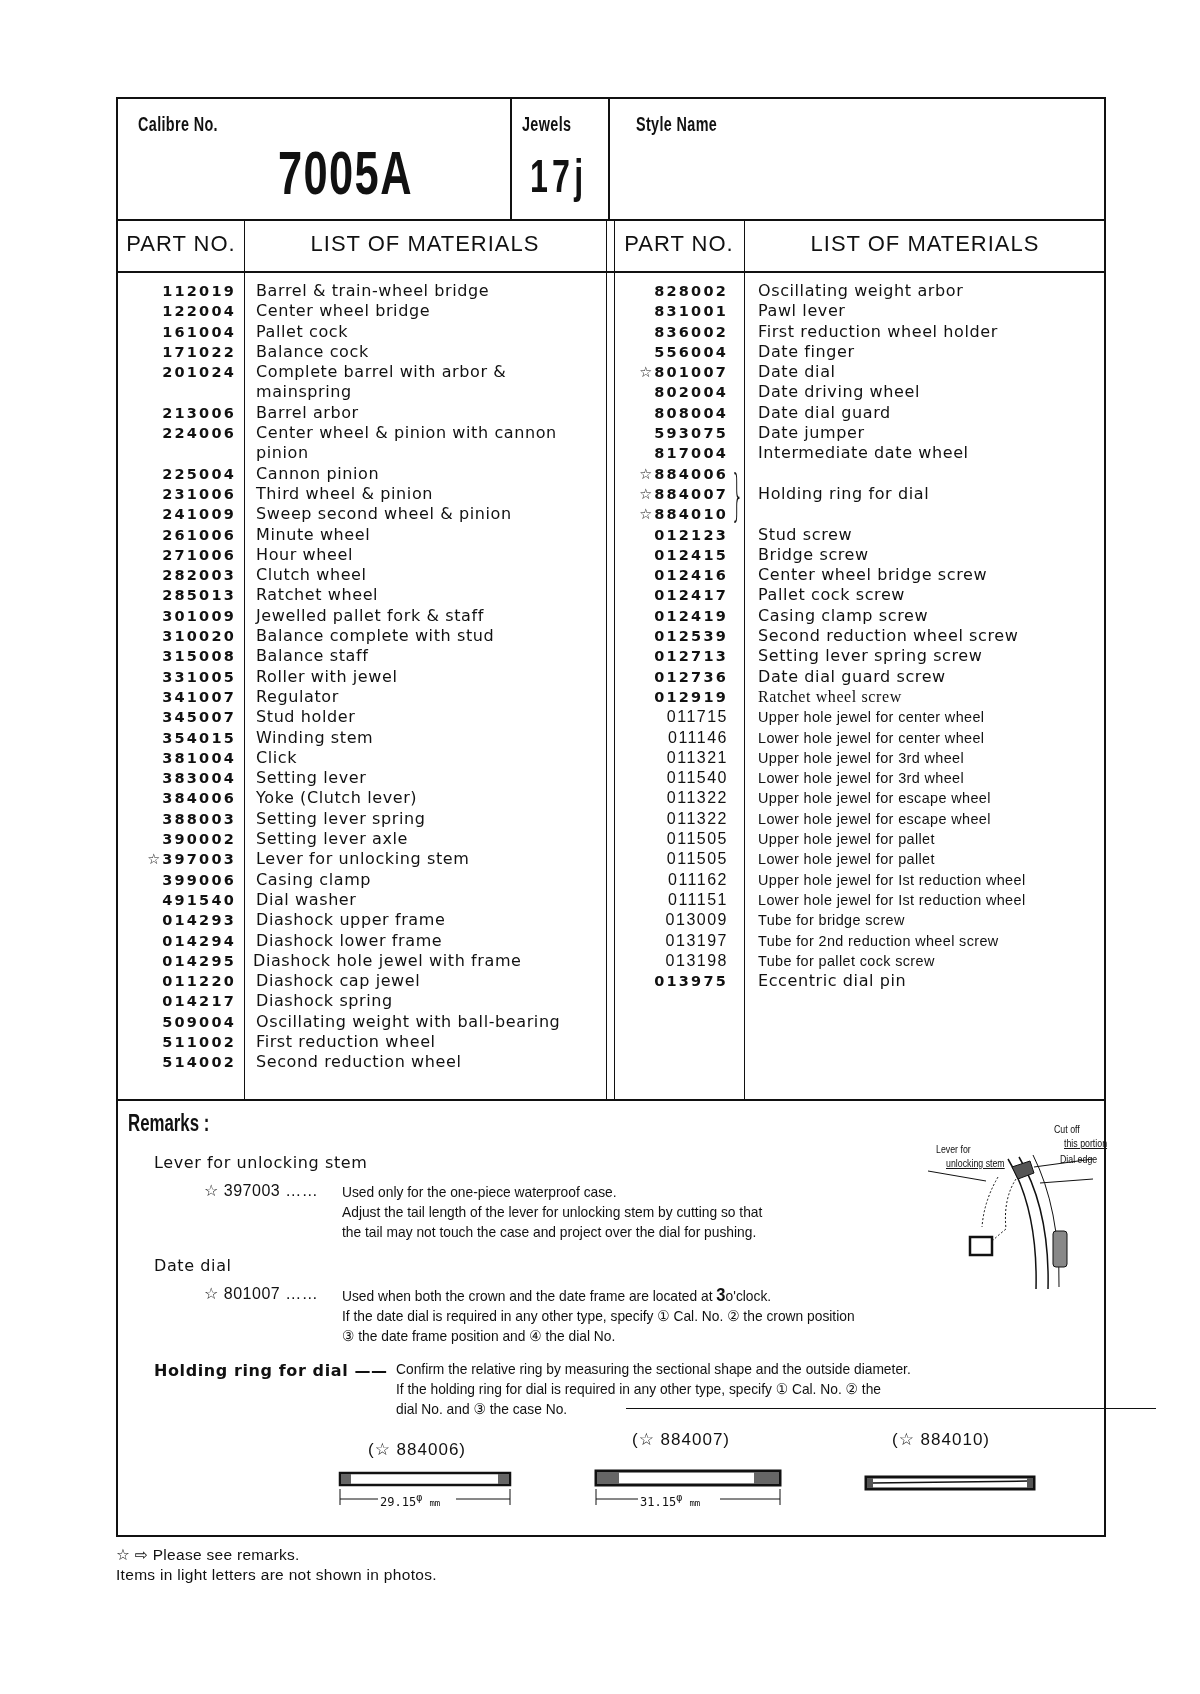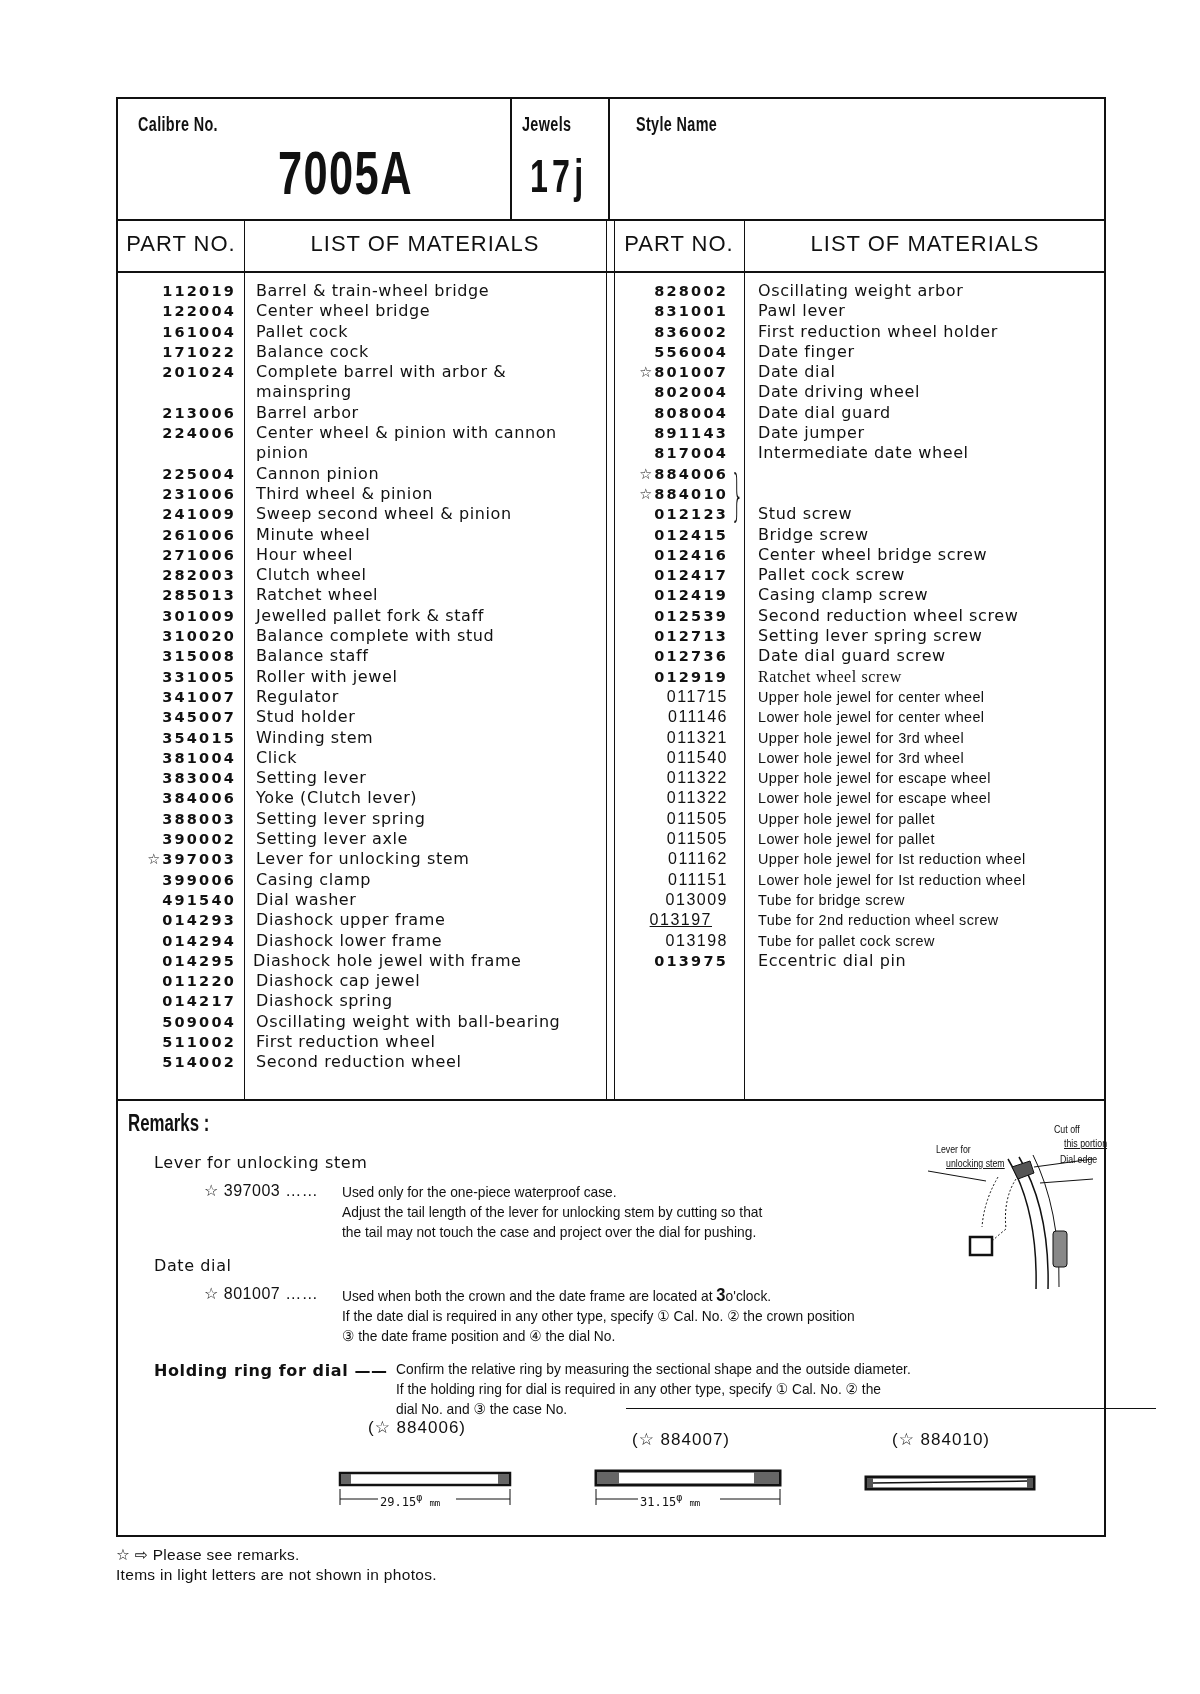--- a/index.html
+++ b/index.html
@@ -285,33 +285,37 @@
         </div>
         <div class="row">
           <span class="pn" style="right: 378px;"><span>802004</span></span>
           <span class="nm" style="left: 144px;">Date driving wheel</span>
         </div>
         <div class="row">
           <span class="pn" style="right: 378px;"><span>808004</span></span>
           <span class="nm" style="left: 144px;">Date dial guard</span>
         </div>
         <div class="row">
-          <span class="pn" style="right: 378px;"><span>891143</span></span>
+          <span class="pn" style="right: 378px;"><span>593075</span></span>
           <span class="nm" style="left: 144px;">Date jumper</span>
         </div>
         <div class="row">
           <span class="pn" style="right: 378px;"><span>817004</span></span>
           <span class="nm" style="left: 144px;">Intermediate date wheel</span>
         </div>
         <div class="row">
           <span class="pn" style="right: 378px;"><span class="star">☆</span><span>884006</span></span>
           <span class="nm" style="left: 144px;"></span>
           <span class="brace">}</span>
         </div>
         <div class="row">
+          <span class="pn" style="right: 378px;"><span class="star">☆</span><span>884007</span></span>
+          <span class="nm" style="left: 144px;">Holding ring for dial</span>
+        </div>
+        <div class="row">
           <span class="pn" style="right: 378px;"><span class="star">☆</span><span>884010</span></span>
           <span class="nm" style="left: 144px;"></span>
         </div>
         <div class="row">
           <span class="pn" style="right: 378px;"><span>012123</span></span>
           <span class="nm" style="left: 144px;">Stud screw</span>
         </div>
         <div class="row">
           <span class="pn" style="right: 378px;"><span>012415</span></span>
           <span class="nm" style="left: 144px;">Bridge screw</span>
@@ -382,21 +386,21 @@
         </div>
         <div class="row">
           <span class="pn light" style="right: 378px;"><span>011151</span></span>
           <span class="nm light" style="left: 144px;">Lower hole jewel for Ist reduction wheel</span>
         </div>
         <div class="row">
           <span class="pn light" style="right: 378px; padding-left: 44px;"><span>013009</span></span>
           <span class="nm light" style="left: 144px;">Tube for bridge screw</span>
         </div>
         <div class="row">
-          <span class="pn light" style="right: 394px; text-decoration: underline;"><span>013197</span></span>
+          <span class="pn light" style="right: 378px;"><span>013197</span></span>
           <span class="nm light" style="left: 144px;">Tube for 2nd reduction wheel screw</span>
         </div>
         <div class="row">
           <span class="pn light" style="right: 378px;"><span>013198</span></span>
           <span class="nm light" style="left: 144px;">Tube for pallet cock screw</span>
         </div>
         <div class="row">
           <span class="pn" style="right: 378px;"><span>013975</span></span>
           <span class="nm" style="left: 144px;">Eccentric dial pin</span>
         </div>
@@ -444,21 +448,21 @@
     </div>
 
     <div class="rem-sub bold" style="left:36px;top:262px;font-weight:bold">Holding ring for dial ——</div>
     <div class="rem-text" style="left:278px;top:260px">
       <div>Confirm the relative ring by measuring the sectional shape and the outside diameter.</div>
       <div>If the holding ring for dial is required in any other type, specify ① Cal. No. ② the</div>
       <div>dial No. and ③ the case No.</div>
     </div>
     <div style="position:absolute;left:508px;top:309px;width:530px;border-top:1.5px solid #111"></div>
 
-    <div class="ring-label" style="left:250px;top:318px">(☆ 884006)</div>
+    <div class="ring-label" style="left:250px;top:340px">(☆ 884006)</div>
     <div class="ring-label" style="left:514px;top:330px">(☆ 884007)</div>
     <div class="ring-label" style="left:774px;top:330px">(☆ 884010)</div>
 
     <svg class="ring" style="left:220px;top:372px" width="180" height="40">
       <rect x="2" y="2" width="170" height="12" fill="#fff" stroke="#111" stroke-width="2.5"></rect>
       <rect x="3" y="3" width="10" height="10" fill="#666"></rect>
       <rect x="160" y="3" width="11" height="10" fill="#666"></rect>
       <line x1="2" y1="18" x2="2" y2="34" stroke="#111"></line>
       <line x1="172" y1="18" x2="172" y2="34" stroke="#111"></line>
       <line x1="2" y1="28" x2="40" y2="28" stroke="#111"></line>

